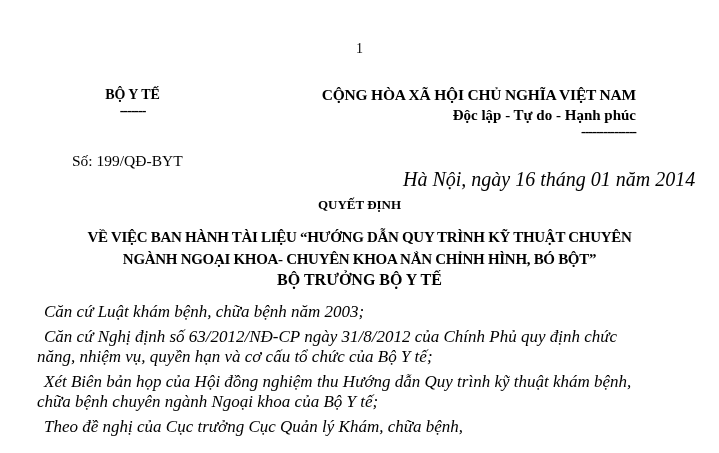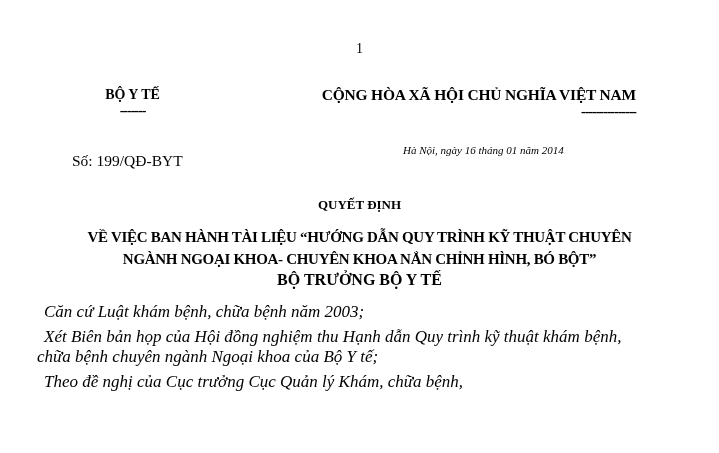--- a/index.html
+++ b/index.html
@@ -63,22 +63,22 @@
   }
   .doc-number {
     position: absolute;
     left: 72px;
     top: 152px;
     font-size: 15.5px;
   }
   .date-line {
     position: absolute;
     left: 403px;
-    top: 144px;
-    font-size: 11px;
+    top: 168px;
+    font-size: 20px;
     font-style: italic;
   }
   .doc-type {
     position: absolute;
     top: 197px;
     left: 0;
     width: 100%;
     text-align: center;
     font-weight: bold;
     font-size: 13px;
@@ -131,20 +131,21 @@
 
   <div class="page-number">1</div>
 
   <div class="hdr-left">
     <div class="org">BỘ Y TẾ</div>
     <div class="hdr-divider">-------</div>
   </div>
 
   <div class="hdr-right">
     <div class="nat-title">CỘNG HÒA XÃ HỘI CHỦ NGHĨA VIỆT NAM</div>
+    <div class="motto">Độc lập - Tự do - Hạnh phúc</div>
     <div class="hdr-divider">---------------</div>
   </div>
 
   <div class="doc-number">Số: 199/QĐ-BYT</div>
 
   <div class="date-line">Hà Nội, ngày 16 tháng 01 năm 2014</div>
 
   <div class="doc-type">QUYẾT ĐỊNH</div>
 
   <div class="doc-title">
@@ -152,21 +153,25 @@
     <div>NGÀNH NGOẠI KHOA- CHUYÊN KHOA NẮN CHỈNH HÌNH, BÓ BỘT”</div>
   </div>
 
   <div class="issuer">BỘ TRƯỞNG BỘ Y TẾ</div>
 
   <div class="recitals">
     <p>
       <span class="line first">Căn cứ Luật khám bệnh, chữa bệnh năm 2003;</span>
     </p>
     <p>
-      <span class="line first">Xét Biên bản họp của Hội đồng nghiệm thu Hạnh dẫn Quy trình kỹ thuật khám bệnh,</span>
+      <span class="line first">Căn cứ Nghị định số 63/2012/NĐ-CP ngày 31/8/2012 của Chính Phủ quy định chức</span>
+      <span class="line">năng, nhiệm vụ, quyền hạn và cơ cấu tổ chức của Bộ Y tế;</span>
+    </p>
+    <p>
+      <span class="line first">Xét Biên bản họp của Hội đồng nghiệm thu Hướng dẫn Quy trình kỹ thuật khám bệnh,</span>
       <span class="line">chữa bệnh chuyên ngành Ngoại khoa của Bộ Y tế;</span>
     </p>
     <p>
       <span class="line first">Theo đề nghị của Cục trưởng Cục Quản lý Khám, chữa bệnh,</span>
     </p>
   </div>
 
 </div>
 
 </body></html>

